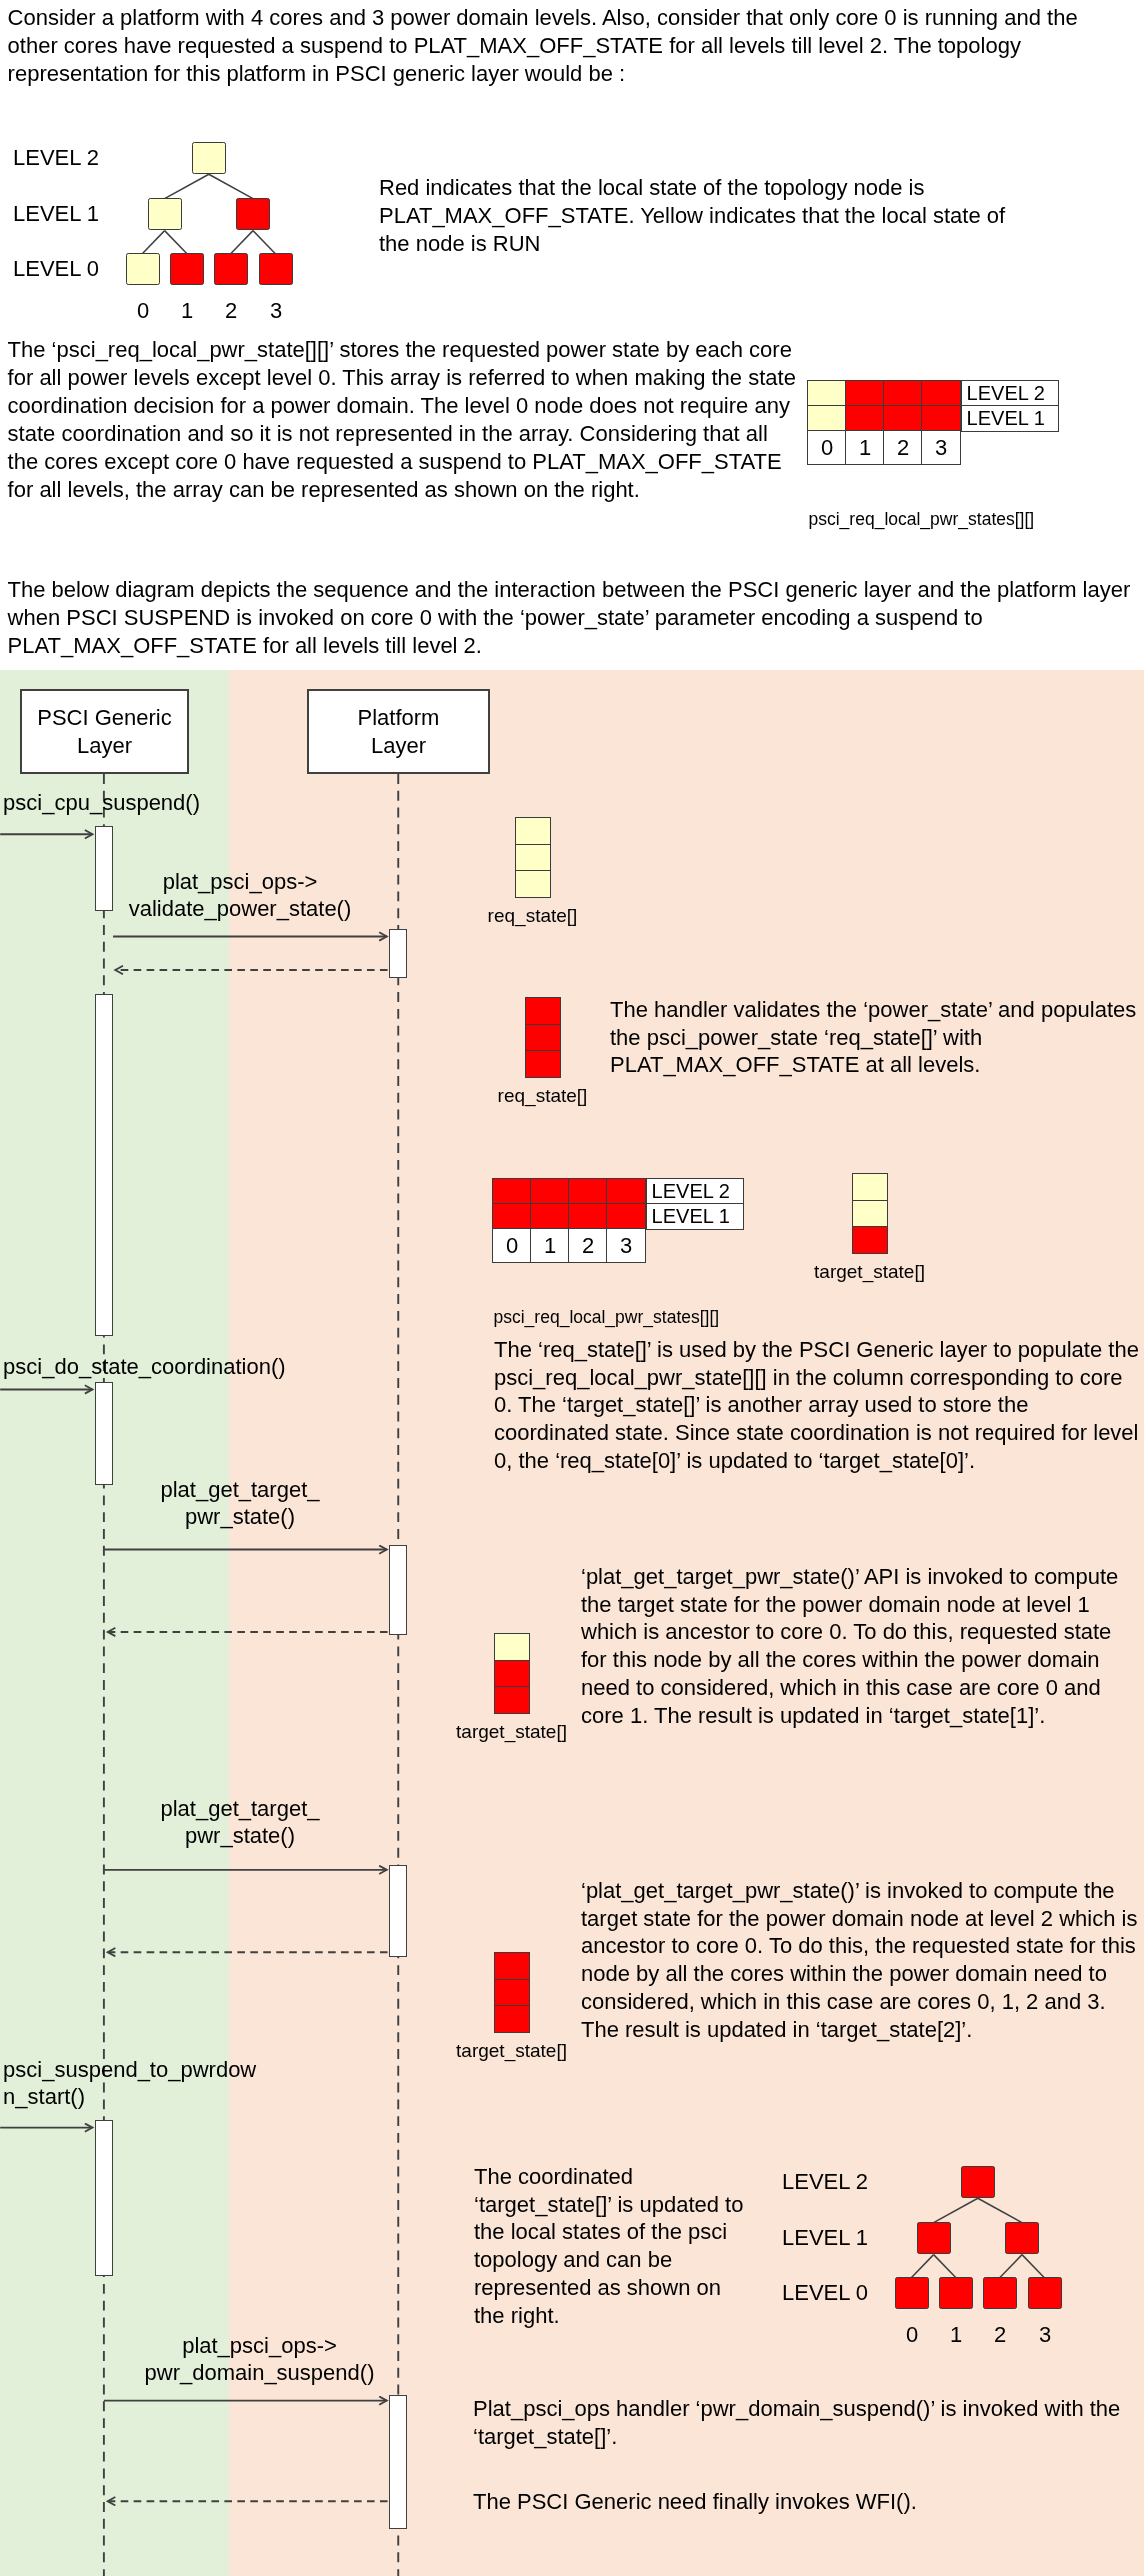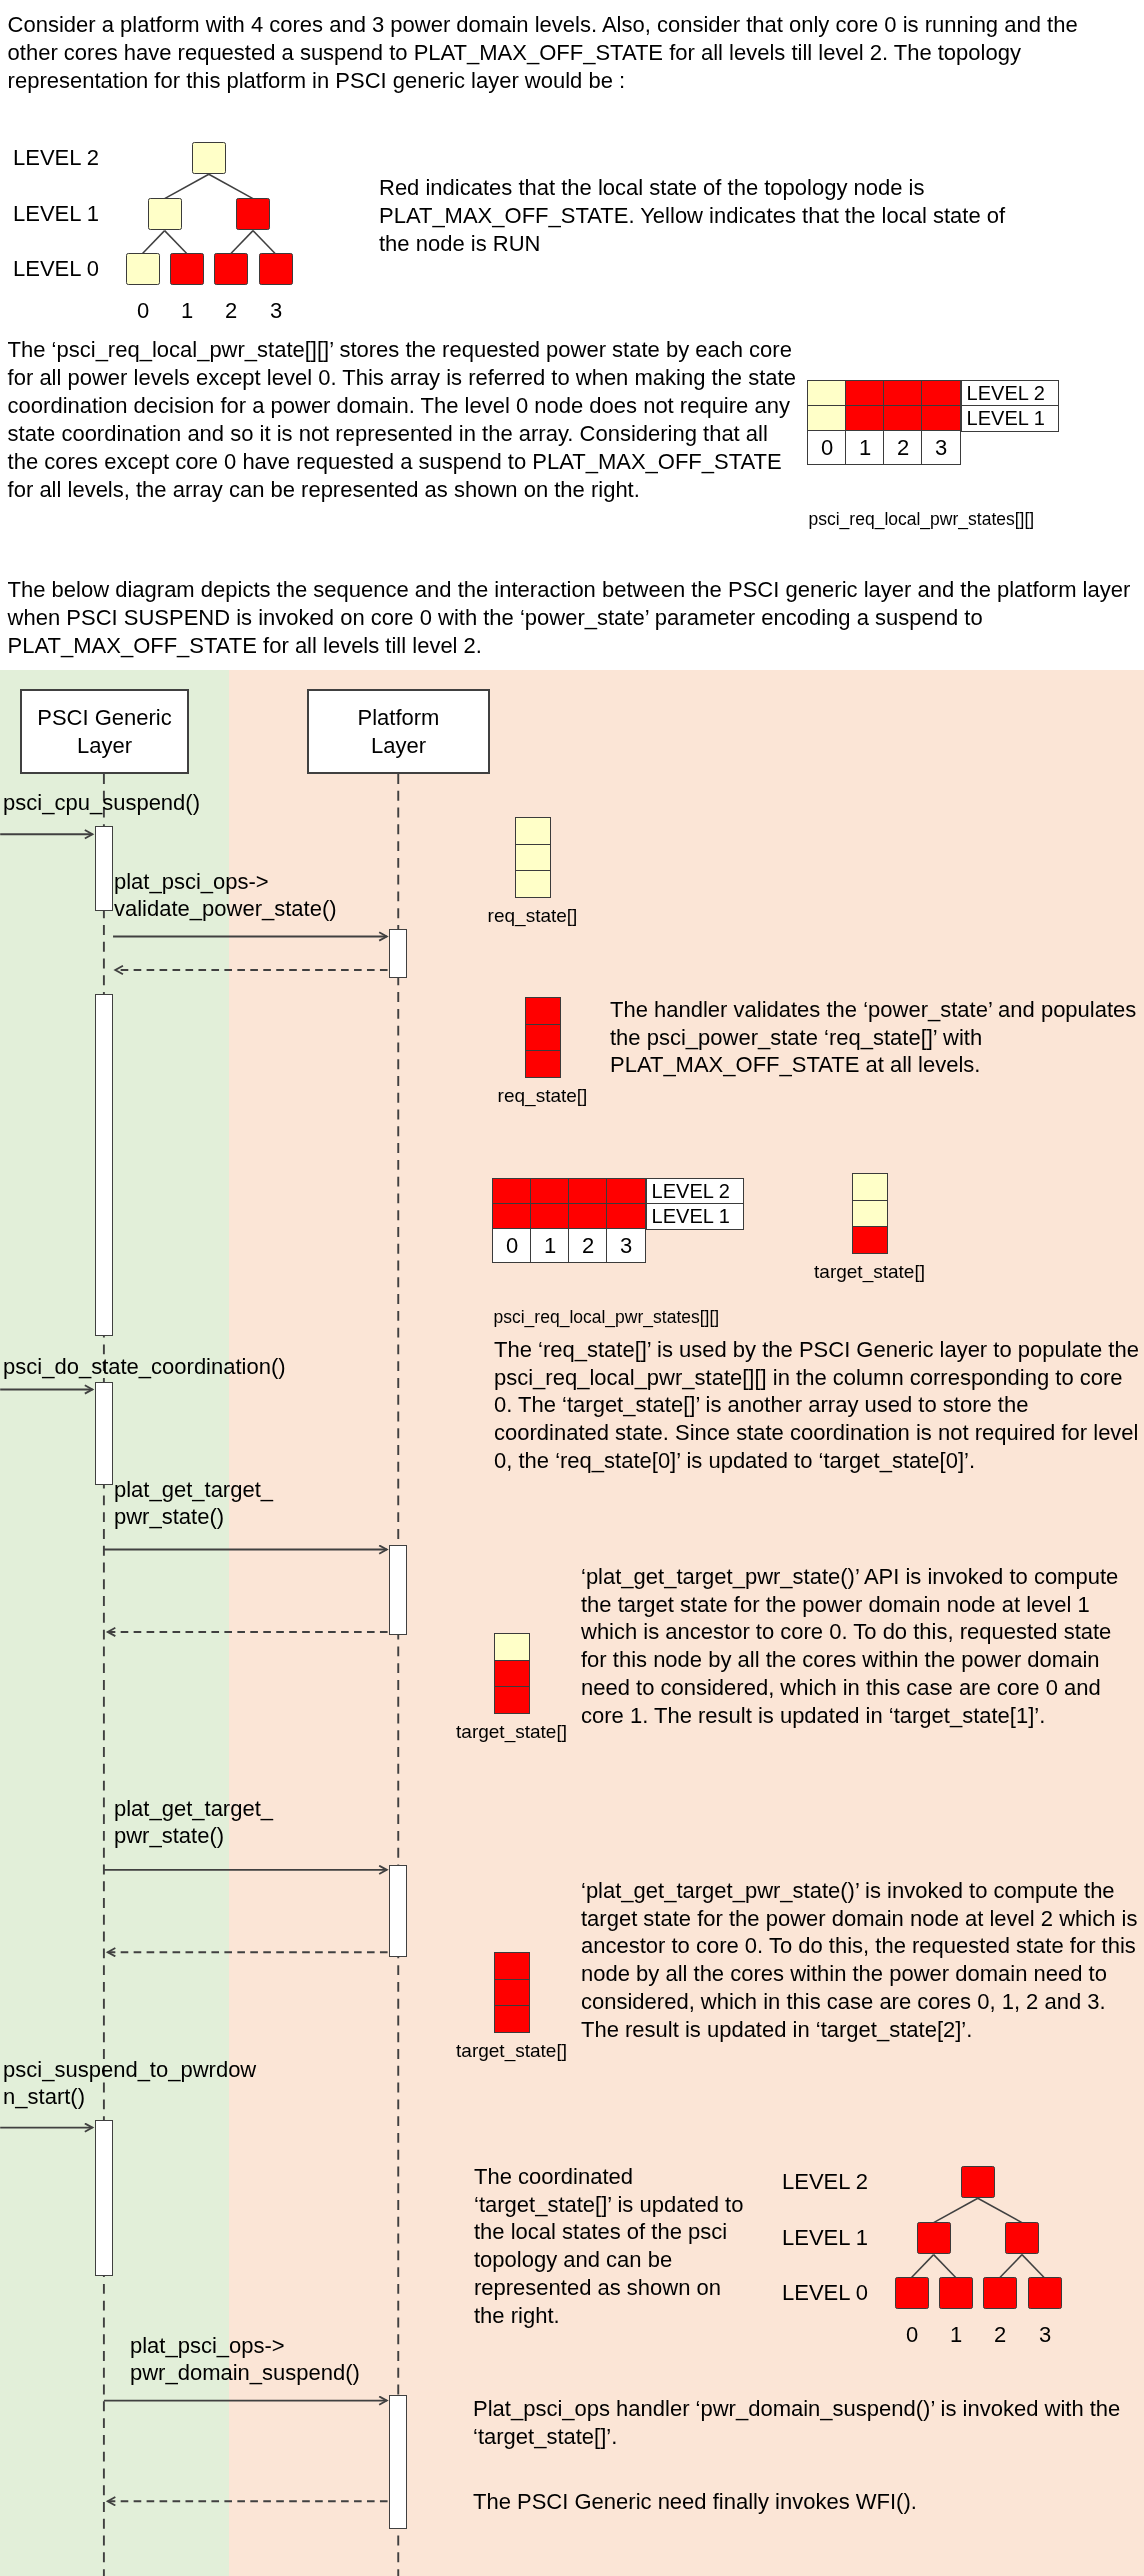--- a/index.html
+++ b/index.html
@@ -5,21 +5,21 @@
   * { margin:0; padding:0; box-sizing:border-box; }
   html,body { background:#fff; }
   body { font-family:"Liberation Sans", sans-serif; color:#000; }
   .page { position:relative; width:1145px; height:2576px; background:#fff; overflow:hidden; }
 
   .bg { position:absolute; z-index:0; }
 
   .para { position:absolute; font-size:22px; line-height:1.27; z-index:3; }
   .note { position:absolute; font-size:22px; line-height:1.26; z-index:3; }
   .msg  { position:absolute; font-size:22px; line-height:1.24; white-space:pre-line; z-index:3; }
-  .msg.center { }
+  .msg.center { text-align:center; }
 
   .actor { position:absolute; background:#fff; border:2.3px solid #404040;
            display:flex; align-items:center; justify-content:center; text-align:center;
            font-size:22px; line-height:1.25; white-space:pre-line; z-index:2; }
   .activation { position:absolute; width:18.3px; background:#fff; border:1.5px solid #404040; z-index:2; }
   .overlay { position:absolute; left:0; top:0; z-index:1; pointer-events:none; }
 
   .grid-wrap, .col-wrap, .tree { position:absolute; z-index:3; }
   .cell { position:absolute; border:1.5px solid #3b3b3b; }
   .numcell { position:absolute; border:1.5px solid #3b3b3b; background:#fff;
@@ -35,21 +35,21 @@
   .tree-num { position:absolute; width:34px; text-align:center; font-size:22px; }
 </style>
 </head>
 <body>
 
 <div class="page">
 
   <div class="bg" style="left:0; top:670px; width:1145px; height:1906px; background:#fbe5d6;"></div>
   <div class="bg" style="left:0; top:670px; width:229px; height:1906px; background:#e2efd9;"></div>
 
-  <p class="para" style="left:7.6px; top:11px; width:1113px;">Consider a platform with 4 cores and 3 power domain levels. Also, consider that only core 0 is running and the other cores have requested a suspend to PLAT_MAX_OFF_STATE for all levels till level 2. The topology representation for this platform in PSCI generic layer would be :</p>
+  <p class="para" style="left:7.6px; top:4px; width:1113px;">Consider a platform with 4 cores and 3 power domain levels. Also, consider that only core 0 is running and the other cores have requested a suspend to PLAT_MAX_OFF_STATE for all levels till level 2. The topology representation for this platform in PSCI generic layer would be :</p>
 
   <div class="tree" style="left:13px; top:142px; width:320px; height:191px;">
       <svg width="320" height="191" class="tree-svg" viewBox="0 0 420 250">
         <line x1="257" y1="42" x2="199" y2="74" stroke="#404040" stroke-width="2"></line>
         <line x1="257" y1="42" x2="315" y2="74" stroke="#404040" stroke-width="2"></line>
         <line x1="199" y1="116" x2="170" y2="146" stroke="#404040" stroke-width="2"></line>
         <line x1="199" y1="116" x2="228" y2="146" stroke="#404040" stroke-width="2"></line>
         <line x1="315" y1="116" x2="286" y2="146" stroke="#404040" stroke-width="2"></line>
         <line x1="315" y1="116" x2="344" y2="146" stroke="#404040" stroke-width="2"></line>
       </svg>

